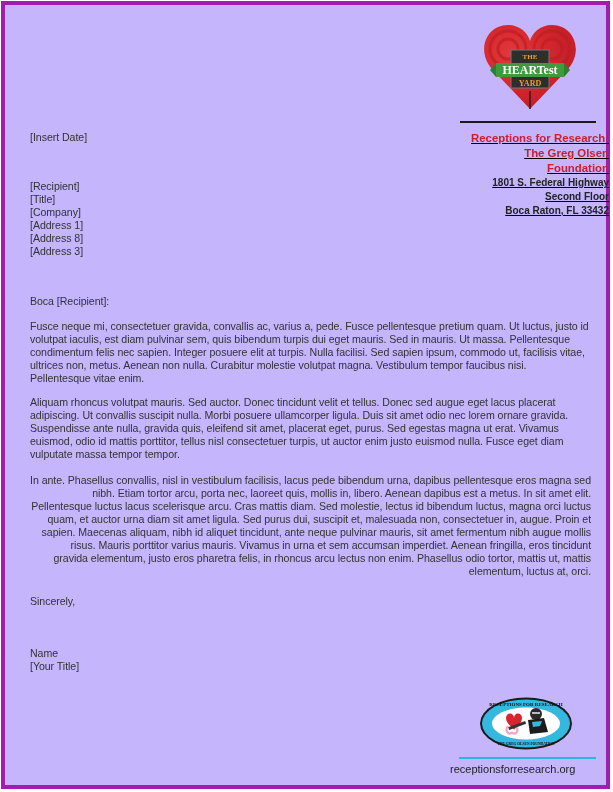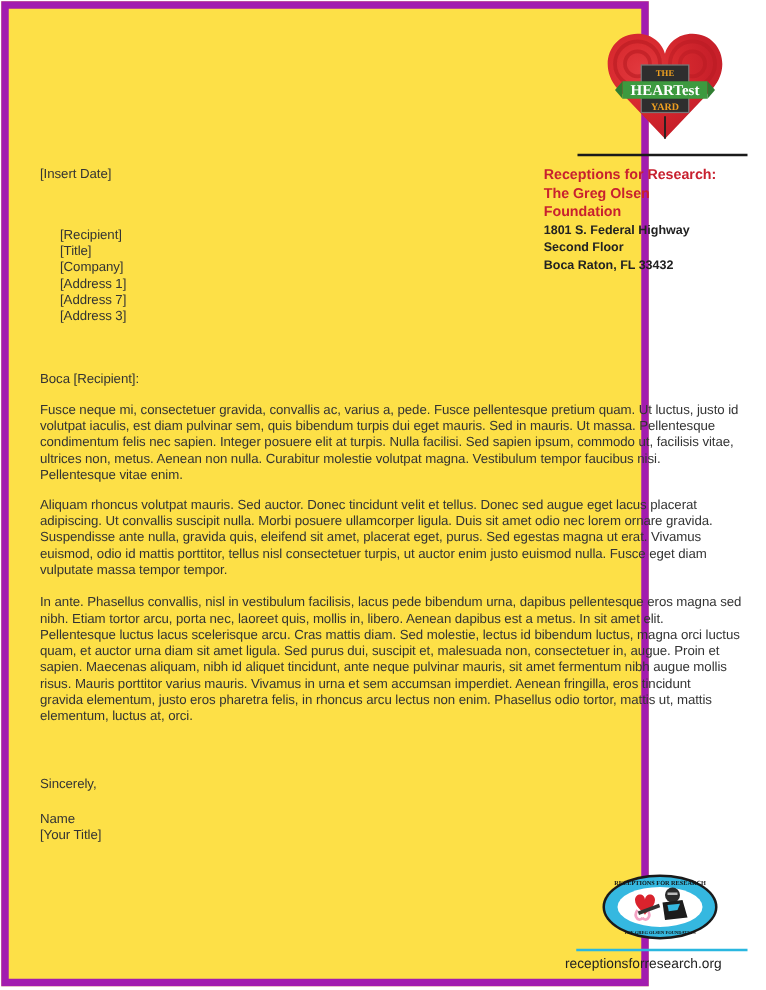--- a/index.html
+++ b/index.html
@@ -1,50 +1,50 @@
 <!DOCTYPE html>
 <html><head>
   <meta charset="utf-8">
   <style>
     html, body { margin: 0; padding: 0; background: #ffffff; }
     body { width: 613px; height: 792px; position: relative; overflow: hidden; }
     .page {
-      position: absolute; left: 1px; top: 1px; width: 518px; height: 788px;
-      border: 6px solid #a21caf; background: #fde047; box-sizing: border-box;
+      position: absolute; left: 1px; top: 1px; width: 609px; height: 788px;
+      border: 4px solid #a21caf; background: #c4b5fd; box-sizing: border-box;
     }
     .text {
       font-family: "Liberation Sans", sans-serif;
       color: #333333;
       font-size: 10.6px;
       line-height: 13px;
       letter-spacing: -0.05px;
     }
     .abs { position: absolute; }
     .line { display: block; white-space: nowrap; }
 
     
     .logo-heart { position: absolute; left: 477px; top: 16px; width: 96px; height: 92px; }
 
     .rule-black { position: absolute; left: 455px; top: 116px; width: 136px; height: 2px; background: #1a1a1a; }
 
     .org-block {
-      position: absolute; left: 428px; top: 126px; width: 155px;
-      text-align: left; font-family: "Liberation Sans", sans-serif;
-      font-weight: bold; font-size: 11px; line-height: 15px;
+      position: absolute; left: 449px; top: 126px; width: 155px;
+      text-align: right; font-family: "Liberation Sans", sans-serif;
+      font-weight: bold; font-size: 11px; line-height: 15px; text-decoration: underline;
     }
     .org-red { color: #c8202f; font-size: 11.4px; }
     .org-dark { color: #222222; font-size: 10px; line-height: 14px; }
 
     .date { left: 25px; top: 126px; }
-    .recipient { left: 25px; top: 175px; margin-left: 16px; }
+    .recipient { left: 25px; top: 175px; }
     .salutation { left: 25px; top: 290px; }
     .para1 { left: 25px; top: 315px; }
     .para2 { left: 25px; top: 391px; }
-    .para3 { left: 25px; top: 469px; }
-    .closing { left: 25px; top: 614px; }
+    .para3 { left: 25px; top: 469px; text-align: right; }
+    .closing { left: 25px; top: 590px; }
     .signature { left: 25px; top: 642px; }
 
     .logo-rfr { position: absolute; left: 473px; top: 691px; width: 96px; height: 55px; }
     .rule-blue { position: absolute; left: 454px; top: 752px; width: 137px; height: 2px; background: #2ab7e0; }
     .website {
       position: absolute; left: 445px; top: 758px; width: 155px; 
       font-family: "Liberation Sans", sans-serif; font-size: 11px; color: #222;
     }
   </style>
 </head>
@@ -88,21 +88,21 @@
     <span class="line org-dark">Boca Raton, FL 33432</span>
   </div>
 
   <div class="abs text date">[Insert Date]</div>
 
   <div class="abs text recipient">
     <span class="line">[Recipient]</span>
     <span class="line">[Title]</span>
     <span class="line">[Company]</span>
     <span class="line">[Address 1]</span>
-    <span class="line">[Address 7]</span>
+    <span class="line">[Address 8]</span>
     <span class="line">[Address 3]</span>
   </div>
 
   <div class="abs text salutation">Boca [Recipient]:</div>
 
   <div class="abs text para1">
     <span class="line">Fusce neque mi, consectetuer gravida, convallis ac, varius a, pede. Fusce pellentesque pretium quam. Ut luctus, justo id</span>
     <span class="line">volutpat iaculis, est diam pulvinar sem, quis bibendum turpis dui eget mauris. Sed in mauris. Ut massa. Pellentesque</span>
     <span class="line">condimentum felis nec sapien. Integer posuere elit at turpis. Nulla facilisi. Sed sapien ipsum, commodo ut, facilisis vitae,</span>
     <span class="line">ultrices non, metus. Aenean non nulla. Curabitur molestie volutpat magna. Vestibulum tempor faucibus nisi.</span>

